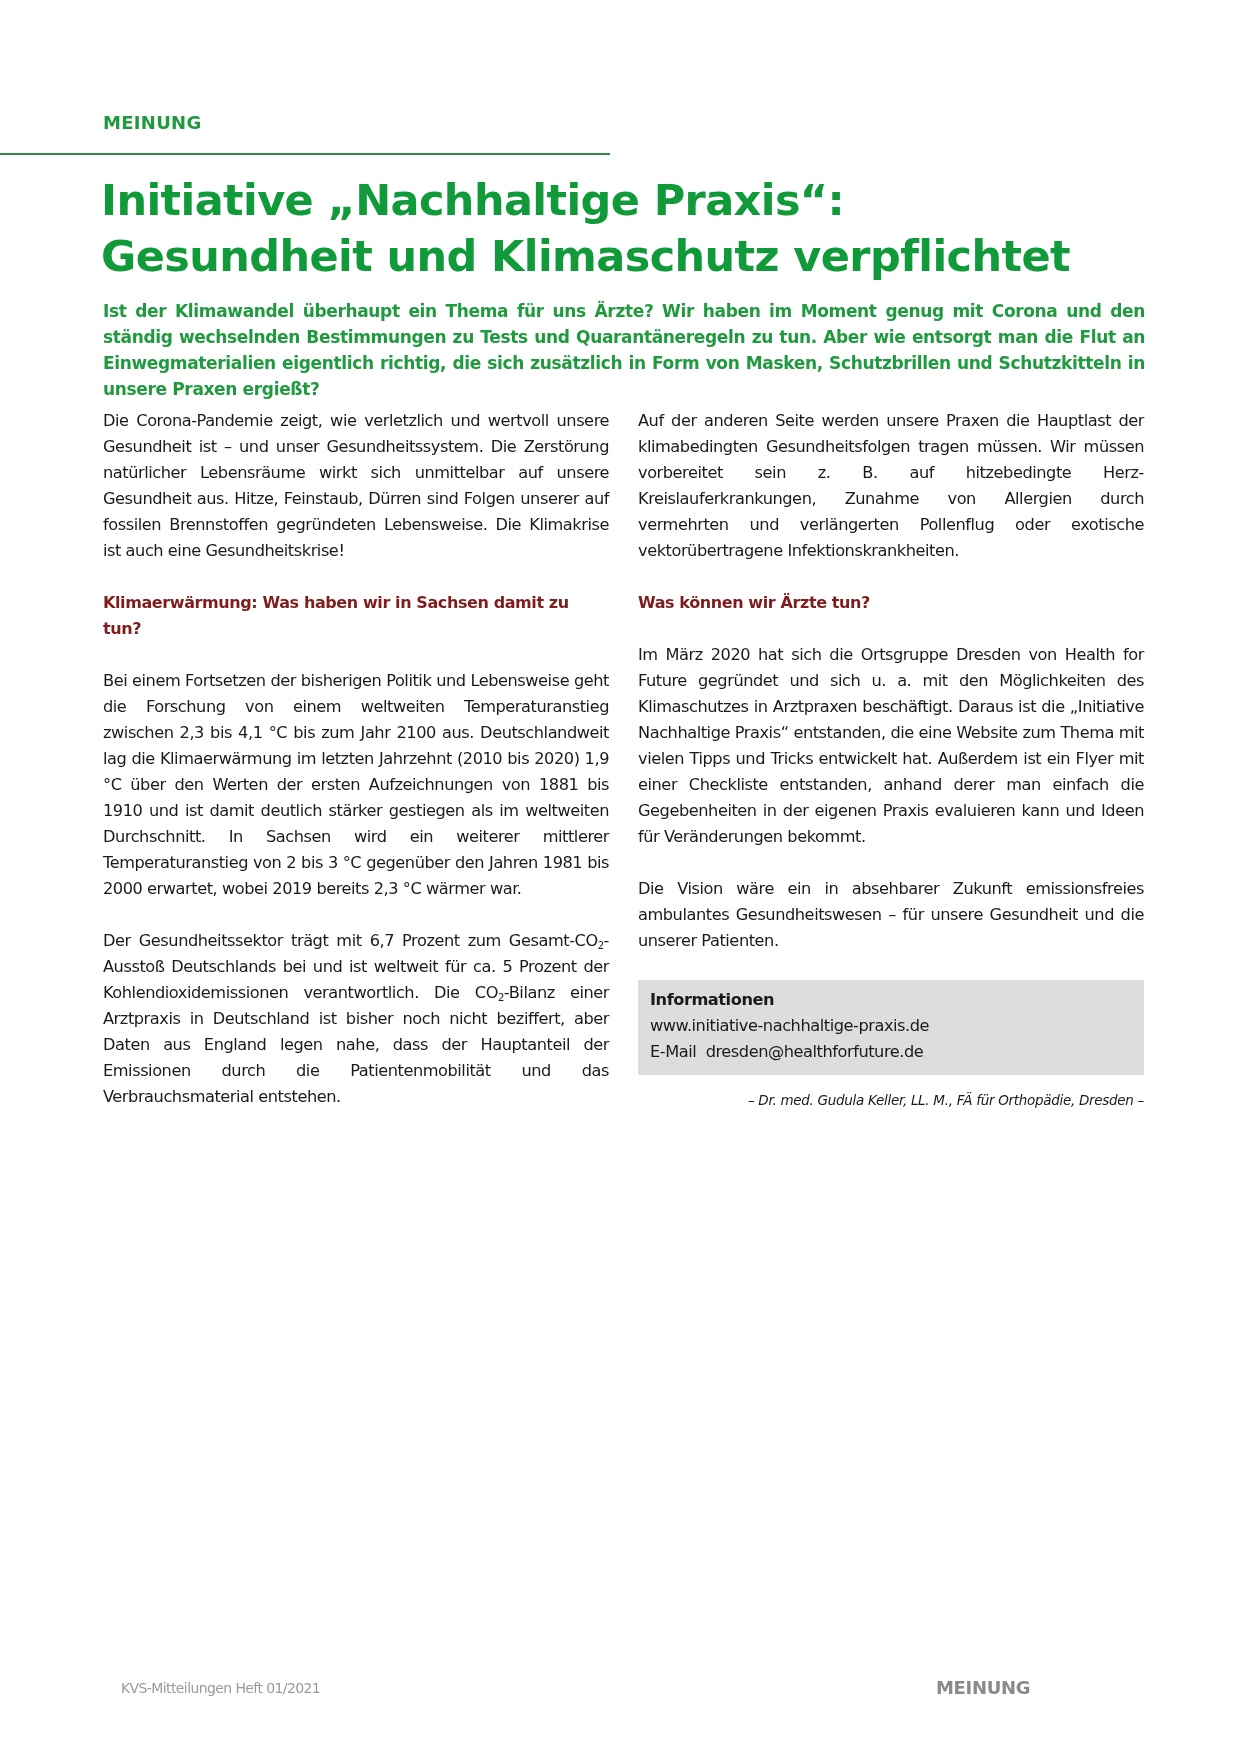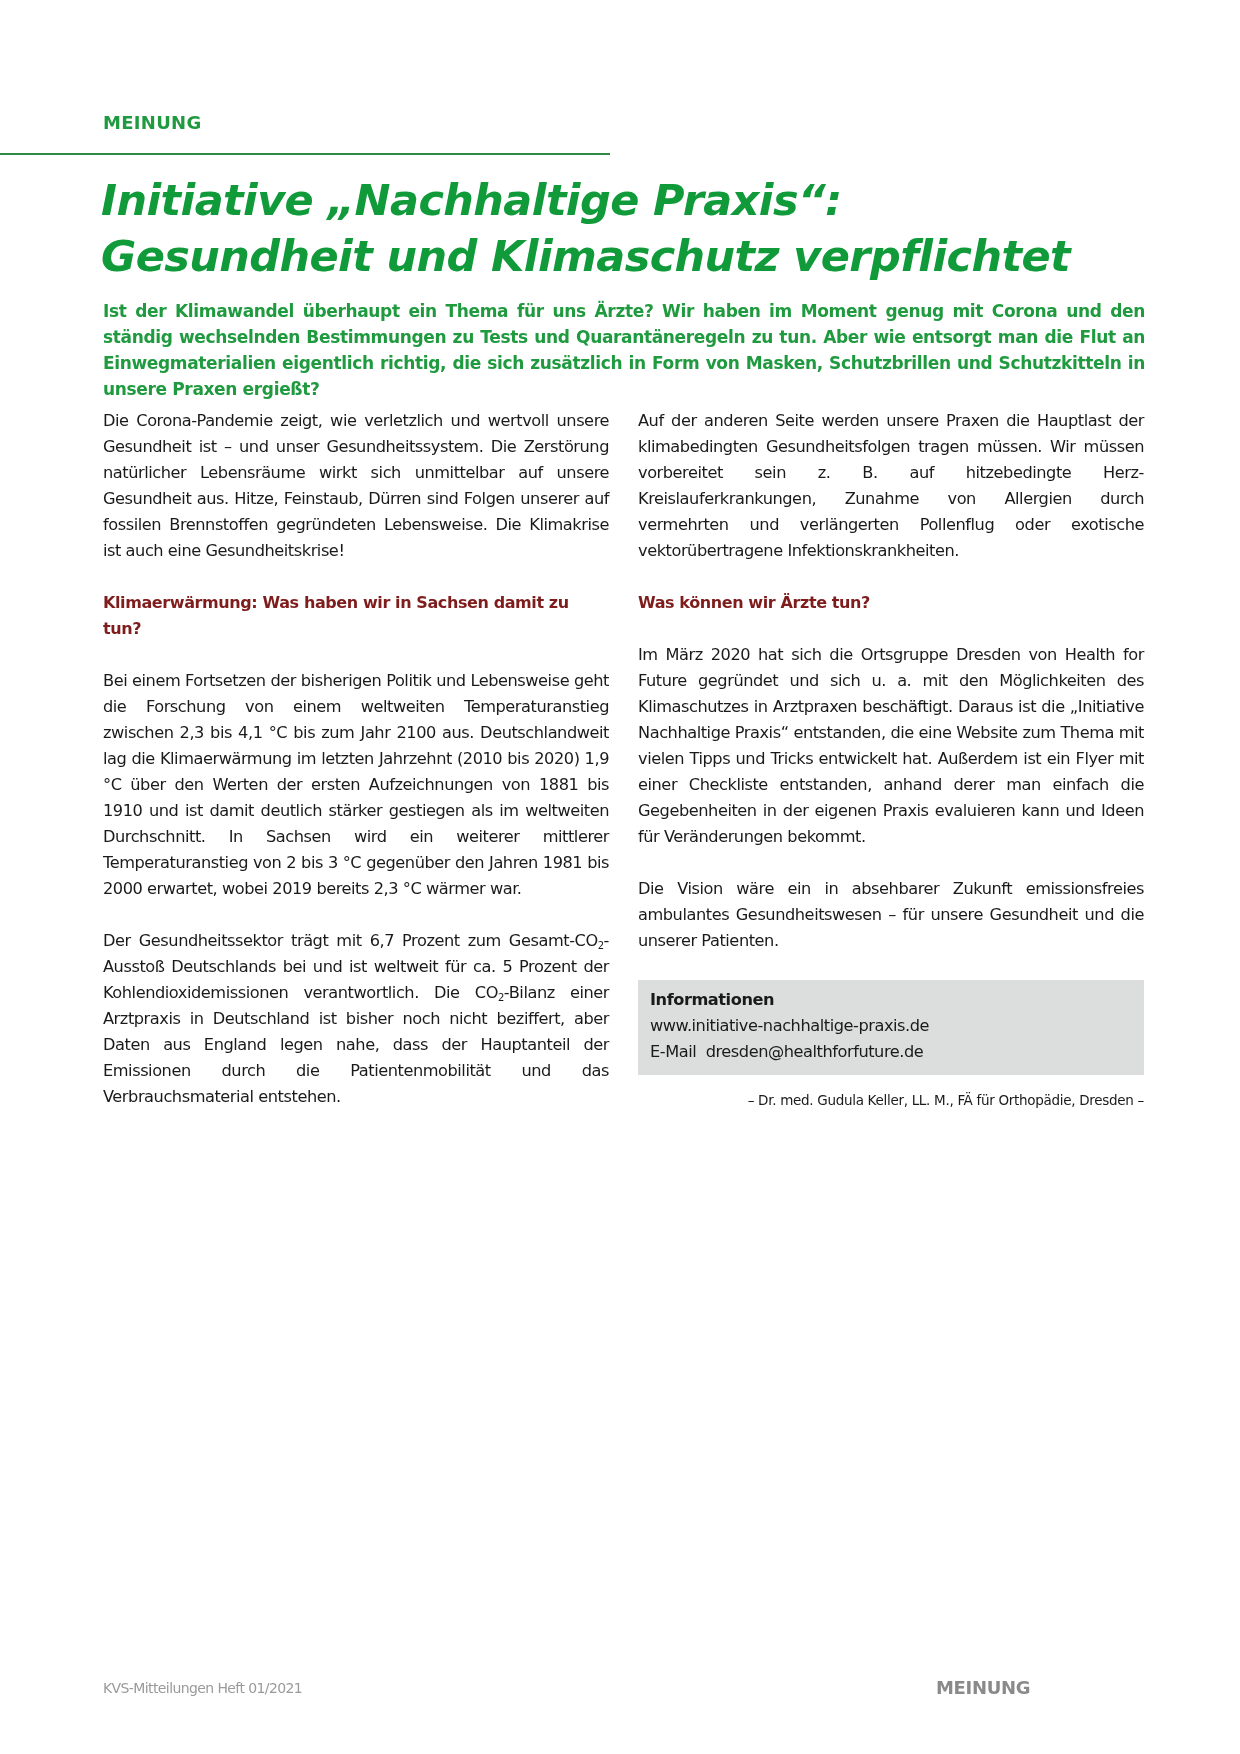--- a/index.html
+++ b/index.html
@@ -12,21 +12,21 @@
       font-family: "DejaVu Sans", sans-serif; font-weight: bold;
       font-size: 18px; color: #1f9a3f; letter-spacing: 0.3px;
     }
     .rule {
       position: absolute; left: 0; top: 153px; width: 610px; height: 2px;
       background: #2e8b47;
     }
     .title {
       position: absolute; left: 101px; top: 172px; width: 1060px;
       margin: 0; font-family: "DejaVu Sans", sans-serif; font-weight: bold;
-      font-size: 43px; line-height: 56px; color: #109a3a; letter-spacing: -0.6px; font-style: italic;
+      font-size: 43px; line-height: 56px; color: #109a3a; letter-spacing: -0.6px;
     }
     .title span { display: block; white-space: nowrap; }
     .lead {
       position: absolute; left: 103px; top: 298px; width: 1042px;
       margin: 0; font-family: "DejaVu Sans", sans-serif; font-weight: bold;
       font-size: 17px; line-height: 26px; color: #1f9a3f; text-align: justify;
       letter-spacing: -0.35px;
     }
     .col {
       position: absolute; top: 408px; width: 506px;
@@ -41,25 +41,25 @@
       margin: 0 0 26px 0; font-size: 16px; line-height: 26px;
       font-weight: bold; color: #7f1d1d; letter-spacing: -0.4px;
     }
     sub { font-size: 10px; line-height: 0; vertical-align: -3px; }
     .info-box {
       background: #dcdddd; padding: 7px 12px 10px 12px; margin: 16px 0 15px 0;
     }
     .info-box .info-title { font-weight: bold; display: block; }
     .info-box .line { display: block; }
     .signature {
-      display: block; text-align: right; 
+      display: block; text-align: right; font-style: italic;
       font-size: 13.5px; line-height: 20px; letter-spacing: -0.3px;
     }
     .footer-left {
-      position: absolute; left: 103px; top: 1680px;
+      position: absolute; left: 121px; top: 1680px;
       font-family: "DejaVu Sans", sans-serif; font-size: 14px;
       color: #9a9a9a; letter-spacing: -0.6px;
     }
     .footer-right {
       position: absolute; left: 936px; top: 1677px;
       font-family: "DejaVu Sans", sans-serif; font-weight: bold;
       font-size: 18px; color: #8a8a8a; letter-spacing: -0.3px;
     }
   </style>
 </head>

